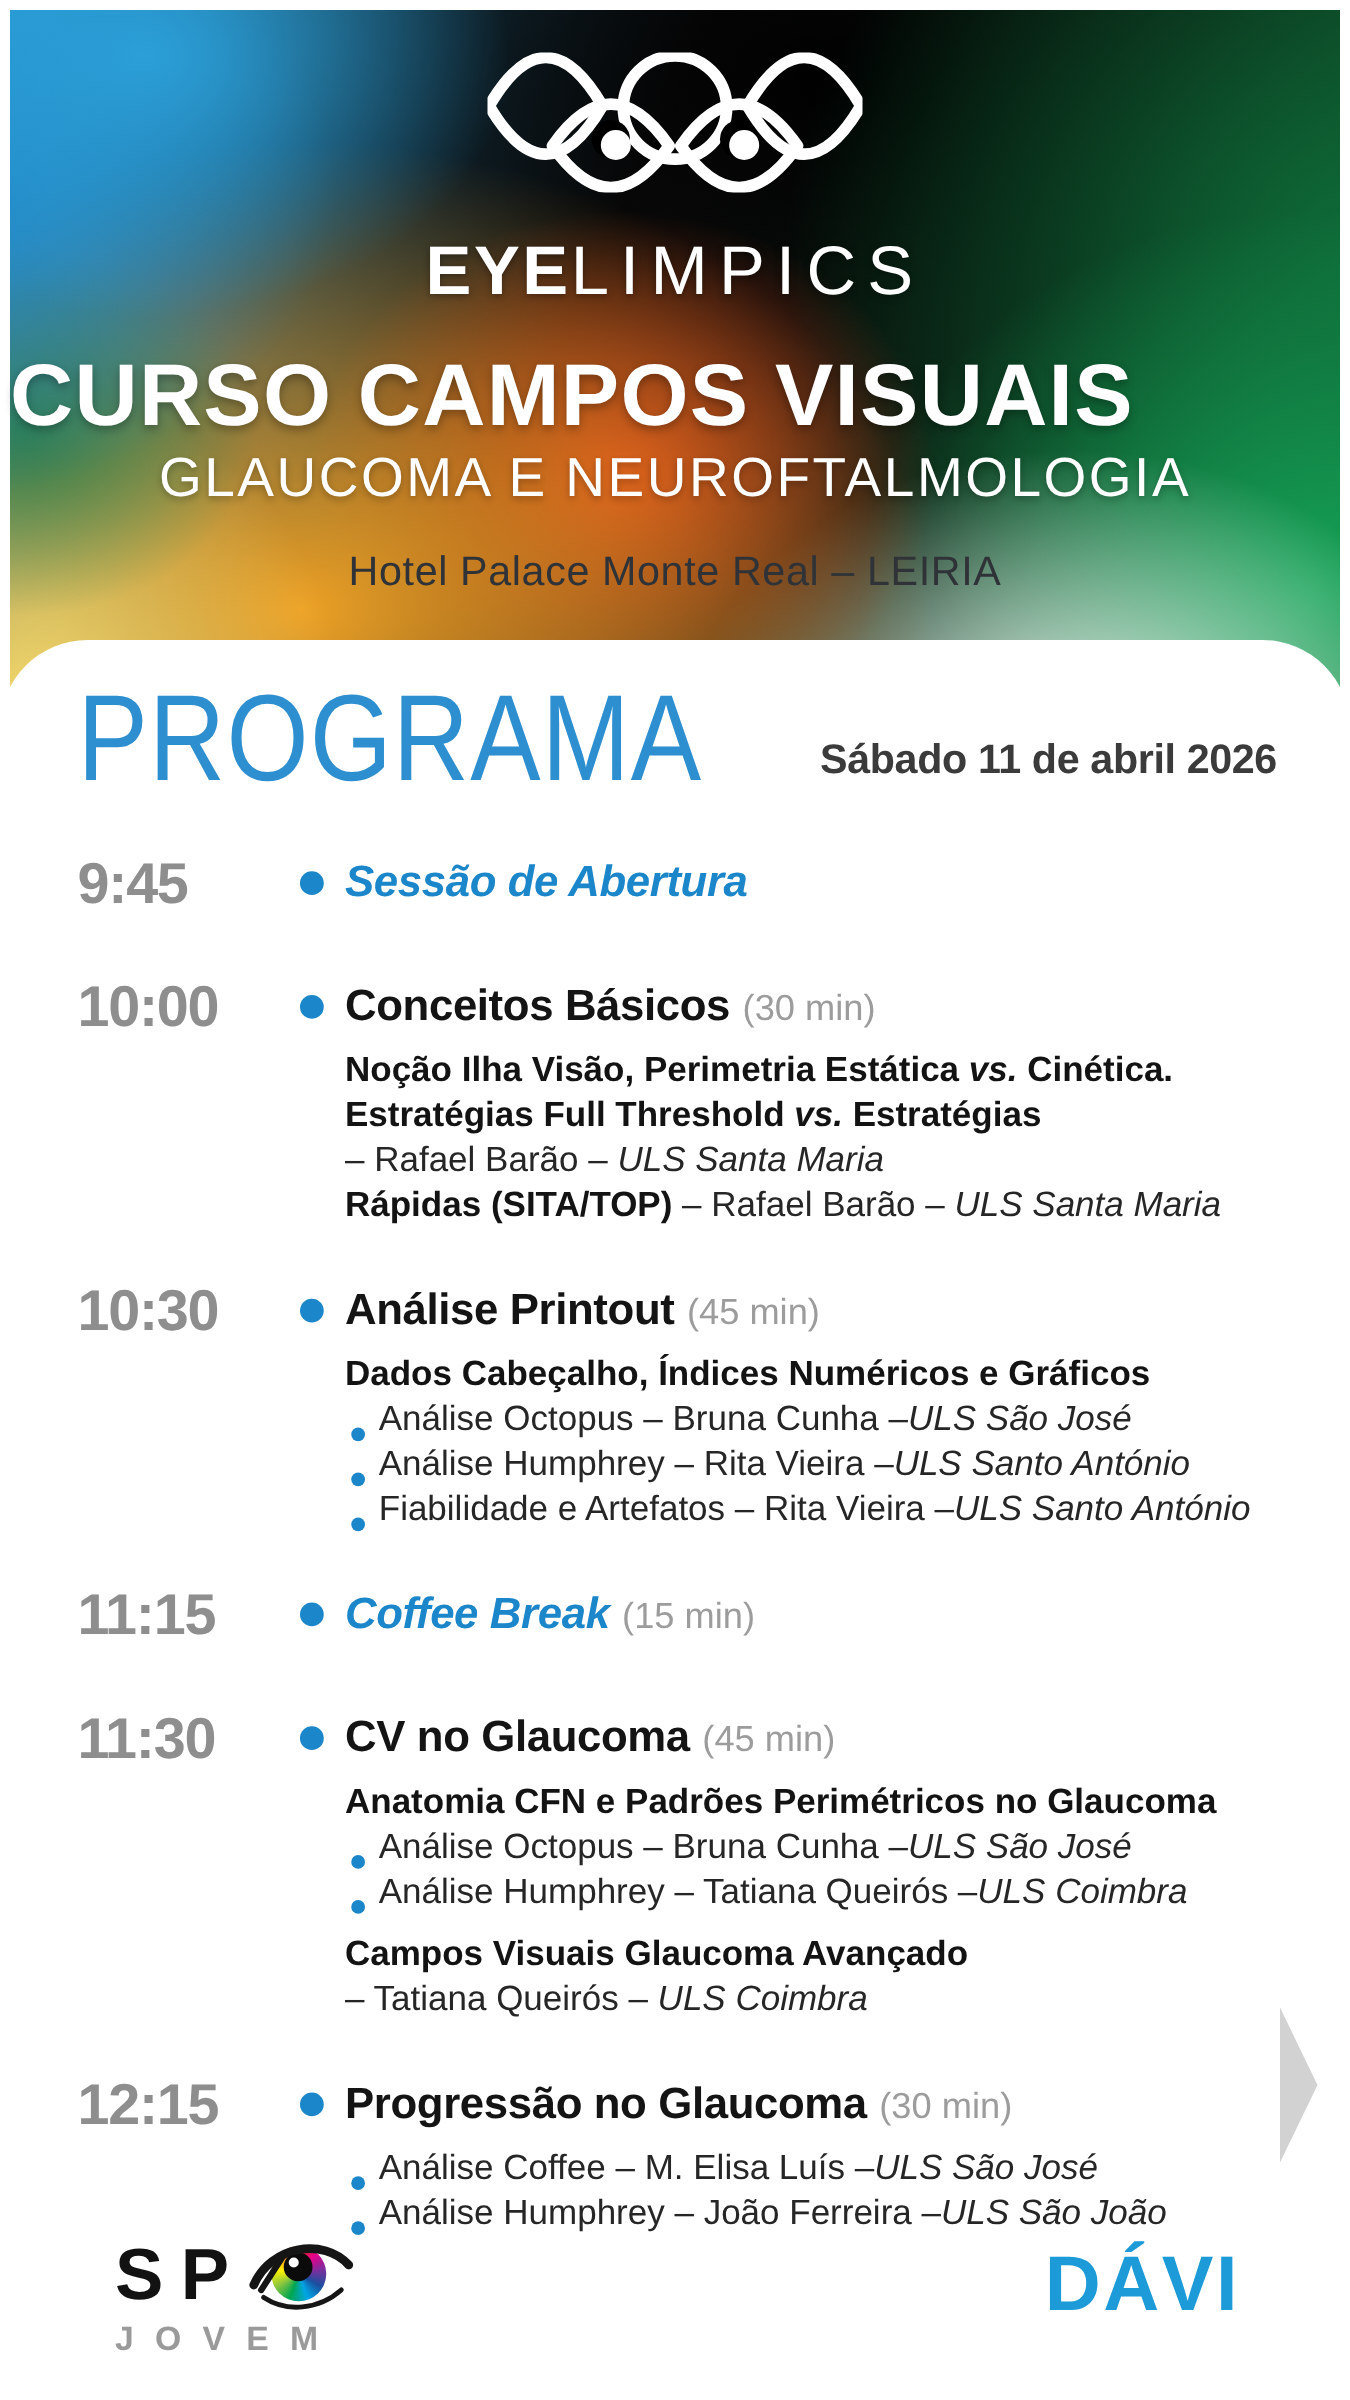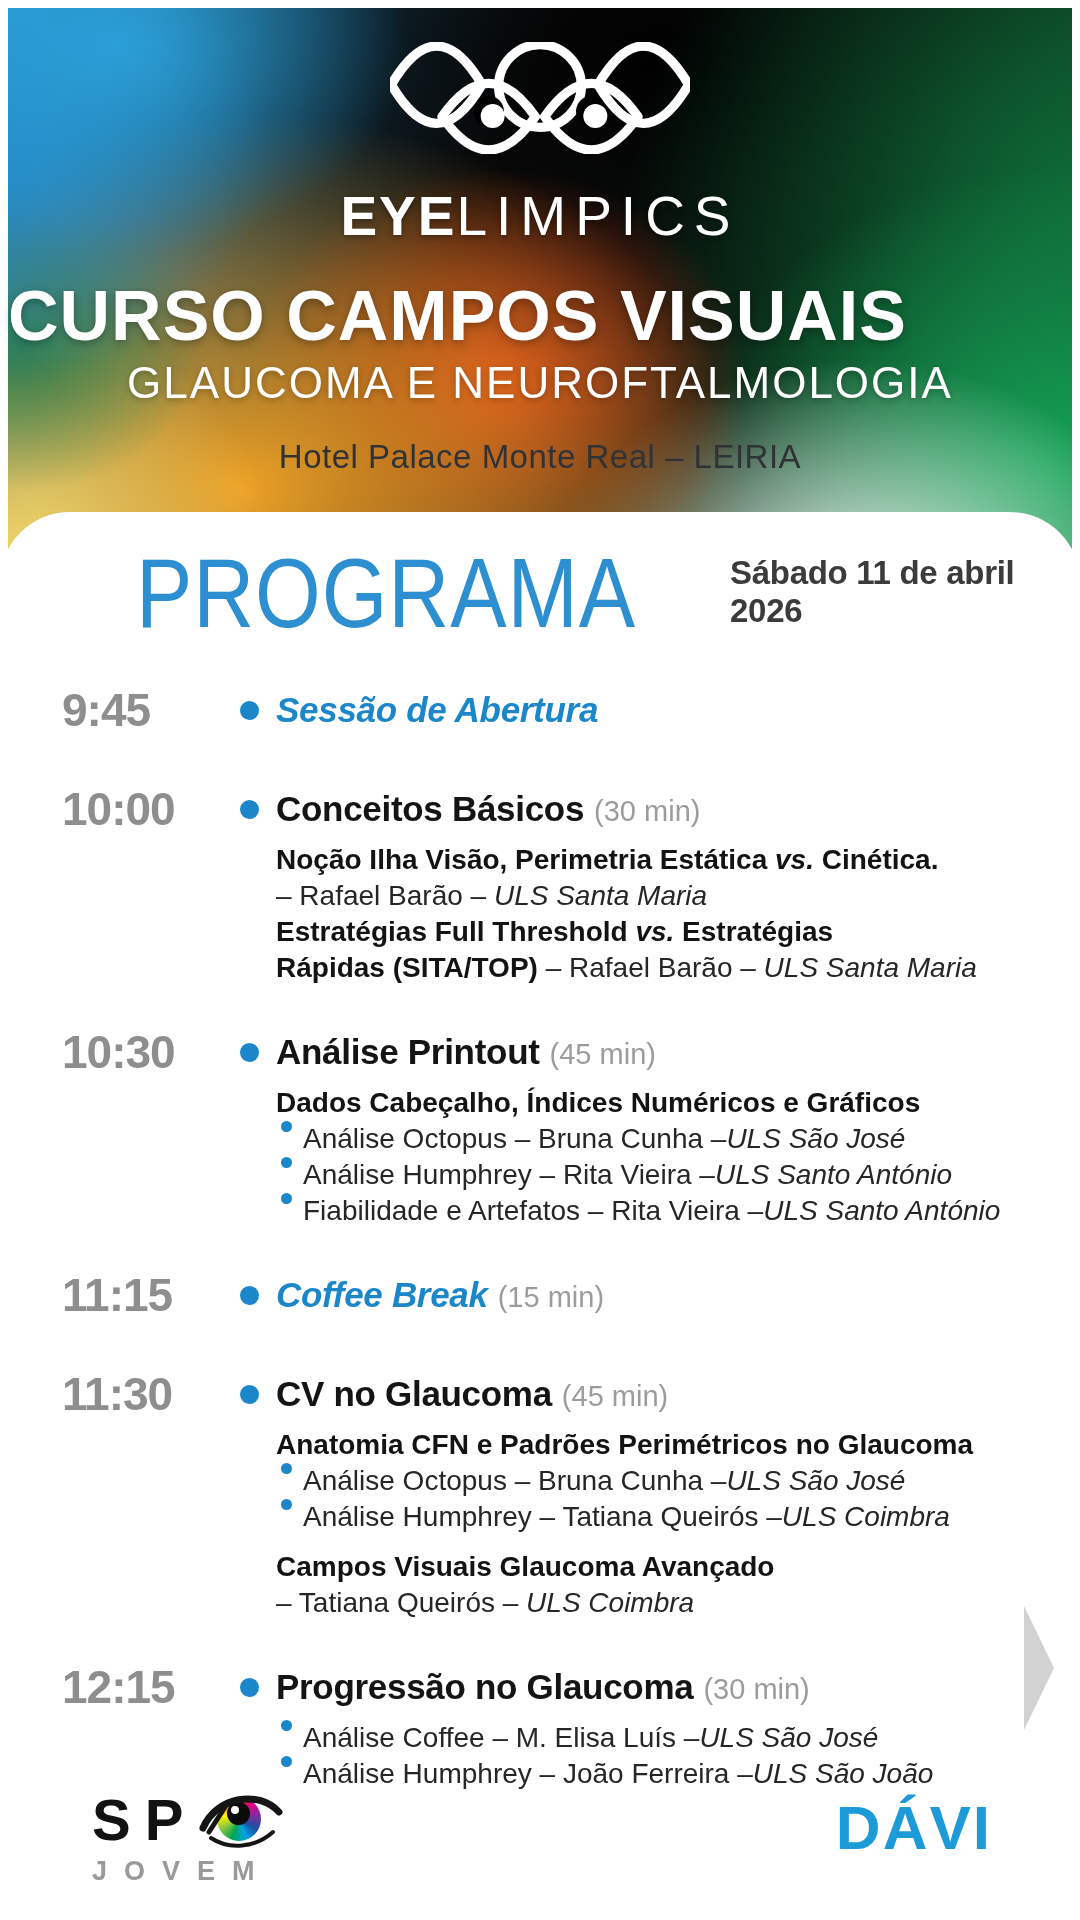--- a/index.html
+++ b/index.html
@@ -45,38 +45,38 @@
   .sub-title{position:absolute;top:350px;left:0;right:0;text-align:center;color:#fff;
     font-size:44px;font-weight:300;letter-spacing:2px;text-shadow:0 2px 6px rgba(0,0,0,.28)}
   .venue{position:absolute;top:430px;left:0;right:0;text-align:center;color:#2F3338;
     font-size:33px;font-weight:400;letter-spacing:.5px}
 
   
   .card{
     position:absolute;top:512px;left:0;right:0;bottom:0;background:#fff;
     border-radius:70px 70px 0 0;padding:42px 0 0 62px;
   }
-  .program-head{display:flex;align-items:center;gap:26px;margin-left:74px;margin-bottom:52px}
+  .program-head{display:flex;align-items:flex-end;gap:26px;margin-bottom:52px}
   .programa{font-size:96px;line-height:76px;font-weight:100;color:var(--programa-blue);
     transform:scale(.88,1.02);transform-origin:left bottom;letter-spacing:1px}
   .prog-date{font-size:33px;font-weight:700;color:#3B3B3B;padding-bottom:4px;letter-spacing:-.3px}
 
   
   .session{display:flex;margin-bottom:42px}
   .time{width:164px;flex:none;text-align:left;font-size:46px;line-height:48px;
     font-weight:700;color:var(--time-gray);letter-spacing:-1px}
   .sdot{width:19px;height:19px;border-radius:50%;background:var(--accent-blue);
     margin:15px 0 0 14px;flex:none}
   .content{margin-left:17px;flex:1;min-width:0}
   .title-line{line-height:48px;margin-bottom:2px;white-space:nowrap}
   .stitle{font-size:35px;font-weight:700;color:var(--text-dark);letter-spacing:-.3px}
   .stitle.blue{color:var(--accent-blue);font-style:italic}
   .dur{font-size:29px;font-weight:400;color:var(--dur-gray);margin-left:10px}
   .line{font-size:28px;line-height:36px;color:#232323;white-space:nowrap}
-  .line.bullet{display:flex;align-items:flex-start;padding-left:5px}
+  .line.bullet{display:flex;align-items:flex-end;padding-left:5px}
   .bdot{width:11px;height:11px;border-radius:50%;background:var(--accent-blue);
     display:inline-block;margin-right:11px;flex:none}
   .line.spacer{height:14px}
   .seg-b{font-weight:700;color:#131313}
   .seg-bi{font-weight:700;font-style:italic;color:#131313}
   .seg-r{font-weight:400;color:#262626}
   .seg-i{font-weight:400;font-style:italic;color:#262626}
 
   
   .next-arrow{position:absolute;right:26px;top:1606px;width:0;height:0;
@@ -134,22 +134,22 @@
           <div class="content">
             <div class="title-line"><span class="stitle blue">Sessão de Abertura</span></div>
           </div>
         </div>
         <div class="session">
           <div class="time">10:00</div>
           <div class="sdot"></div>
           <div class="content">
             <div class="title-line"><span class="stitle">Conceitos Básicos</span><span class="dur">(30 min)</span></div>
             <div class="line"><span class="seg-b">Noção Ilha Visão, Perimetria Estática </span><span class="seg-bi">vs.</span><span class="seg-b"> Cinética.</span></div>
+            <div class="line"><span class="seg-b">Estratégias Full Threshold </span><span class="seg-bi">vs.</span><span class="seg-b"> Estratégias</span></div>
             <div class="line"><span class="seg-r">– Rafael Barão – </span><span class="seg-i">ULS Santa Maria</span></div>
-            <div class="line"><span class="seg-b">Estratégias Full Threshold </span><span class="seg-bi">vs.</span><span class="seg-b"> Estratégias</span></div>
             <div class="line"><span class="seg-b">Rápidas (SITA/TOP)</span><span class="seg-r"> – Rafael Barão – </span><span class="seg-i">ULS Santa Maria</span></div>
           </div>
         </div>
         <div class="session">
           <div class="time">10:30</div>
           <div class="sdot"></div>
           <div class="content">
             <div class="title-line"><span class="stitle">Análise Printout</span><span class="dur">(45 min)</span></div>
             <div class="line"><span class="seg-b">Dados Cabeçalho, Índices Numéricos e Gráficos</span></div>
             <div class="line bullet">

